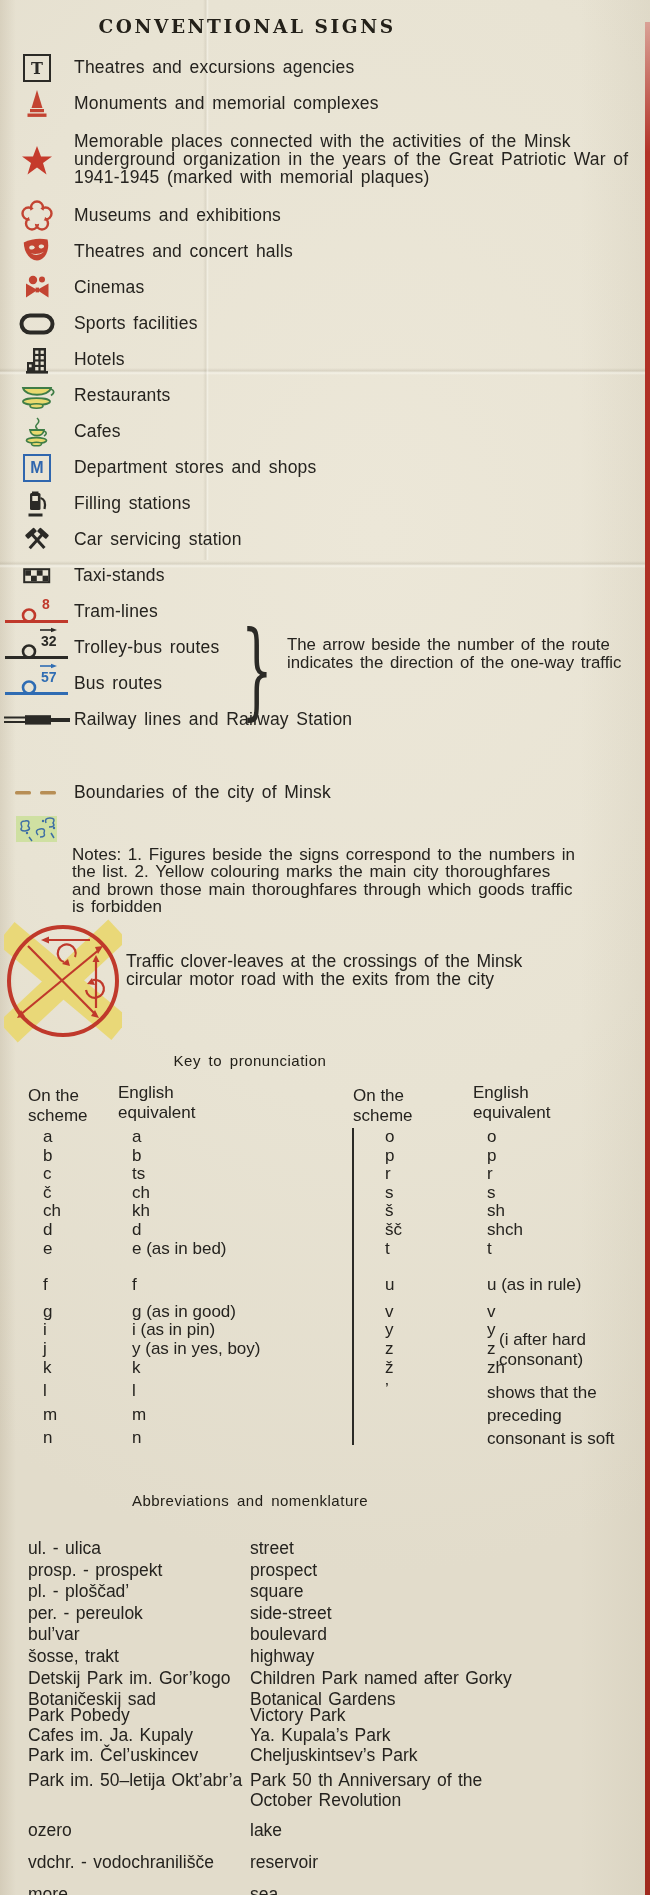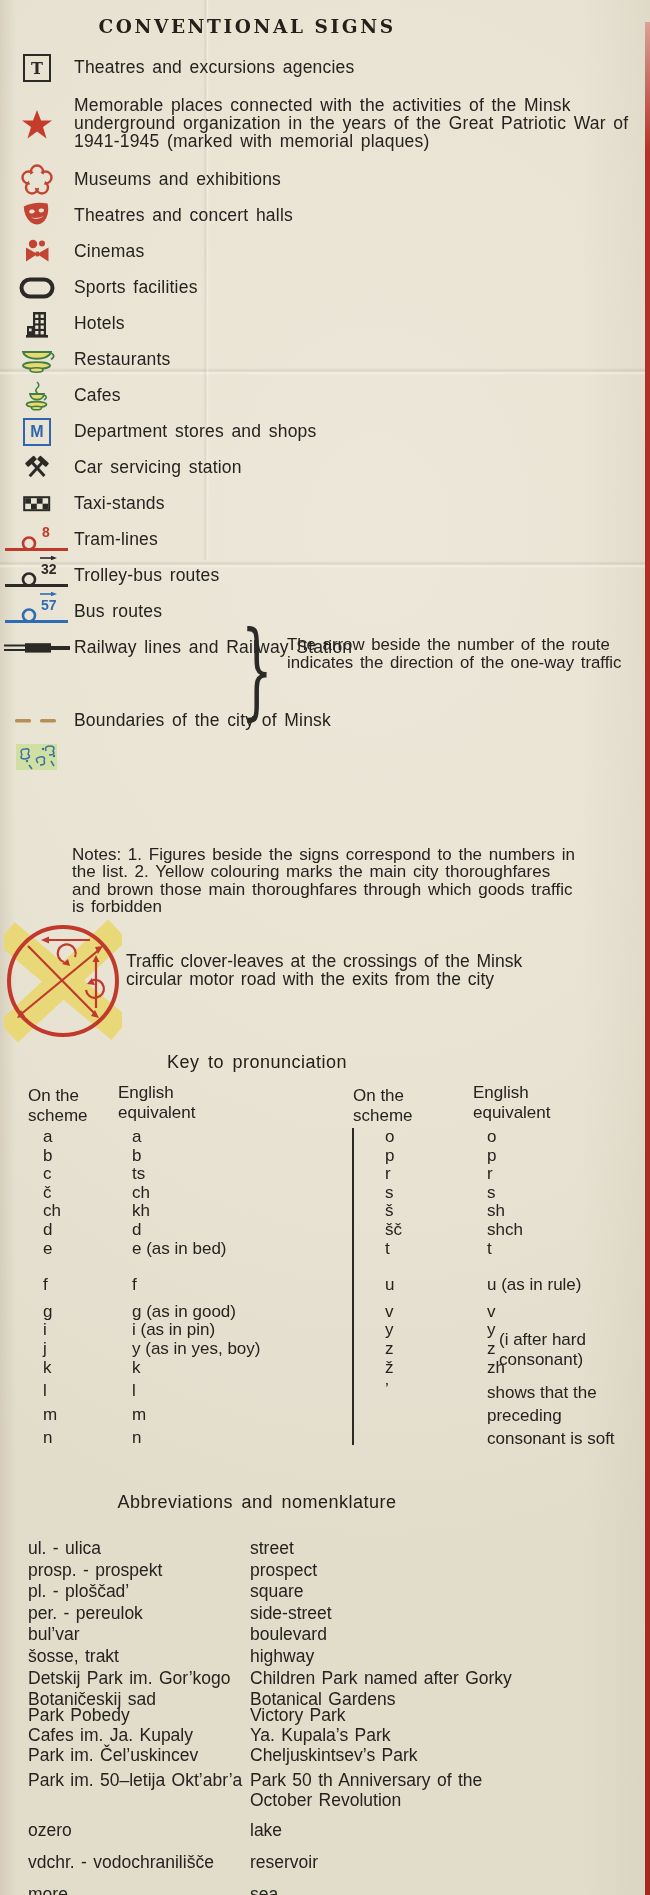--- a/index.html
+++ b/index.html
@@ -27,21 +27,21 @@
   .lrow.gap{margin-top:37px;}
   .sq-letter{display:flex;align-items:center;justify-content:center;width:24px;height:24px;border:2.5px solid #2b2a26;
     font-family:"DejaVu Serif",serif;font-weight:700;font-size:16px;color:#2b2a26;background:transparent;}
   .sq-letter.blue{border-color:#2f66ae;color:#2f66ae;font-family:"Liberation Sans",sans-serif;}
   .route-note{position:absolute;left:287px;top:586px;width:372px;font-size:16.8px;line-height:17.6px;word-spacing:2px;}
   .route-brace{position:absolute;left:241px;top:558px;font-family:"DejaVu Serif",serif;font-size:100px;font-weight:400;
     color:#2b2a26;transform:scale(.5,1.05);transform-origin:left top;}
   .notes{position:absolute;top:846px;left:72px;width:508px;font-size:17px;line-height:17.4px;word-spacing:2px;}
   .clover{position:absolute;top:918px;left:4px;display:flex;}
   .clover-caption{margin:34px 0 0 4px;width:404px;font-size:17.5px;line-height:18.2px;word-spacing:2px;}
-  .h2{position:absolute;left:0;width:500px;text-align:center;font-size:18px;letter-spacing:.5px;word-spacing:3px;color:#232019;padding-left:7px;}
+  .h2{position:absolute;left:0;width:500px;text-align:center;font-size:15px;letter-spacing:.5px;word-spacing:3px;color:#232019;}
   
   .pron{position:absolute;top:1082px;left:0;width:650px;font-size:17px;}
   .ph{position:absolute;line-height:19.5px;}
   .pdivider{position:absolute;left:352px;top:46px;width:2px;height:317px;background:#2b2a26;}
   .pgrp{position:absolute;top:46px;}
   .pgrp.lft{left:37px;}
   .pgrp.rgt{left:378px;}
   .prow{display:grid;height:18.6px;align-items:start;line-height:18px;}
   .lft .prow{grid-template-columns:95px auto;}
   .rgt .prow{grid-template-columns:109px auto;}
@@ -79,20 +79,32 @@
 
     <div class="lrow">
       <span class="ic">
         <span class="sq-letter">
             <span>T</span>
           </span>
       </span>
       <span class="lbl">Theatres and excursions agencies</span>
     </div>
 
+    <div class="lrow">
+      <span class="ic">
+        <svg width="26" height="30" viewBox="0 0 26 30">
+            <g fill="#c34432">
+          <path d="M13 1 L18.5 19 L7.5 19 Z"></path>
+              <rect x="6" y="20" width="14" height="3.2"></rect>
+              <rect x="3.5" y="24.5" width="19" height="3.4"></rect>
+            </g>
+          </svg>
+      </span>
+      <span class="lbl">Monuments and memorial complexes</span>
+    </div>
 
     <div class="lrow tall">
       <span class="ic">
         <svg width="32" height="31" viewBox="0 0 32 31">
             <polygon fill="#c53b2c" points="16,1 20,11.5 31,11.5 22,18 25.5,29.5 16,22.5 6.5,29.5 10,18 1,11.5 12,11.5"></polygon>
           </svg>
       </span>
       <span class="lbl">Memorable places connected with the activities of the Minsk underground organization in the years of the Great Patriotic War of 1941-1945 (marked with memorial plaques)</span>
     </div>
 
@@ -201,20 +213,34 @@
 
     <div class="lrow">
       <span class="ic">
         <span class="sq-letter blue">
             <span>M</span>
           </span>
       </span>
       <span class="lbl">Department stores and shops</span>
     </div>
 
+    <div class="lrow">
+      <span class="ic">
+        <svg width="22" height="28" viewBox="0 0 22 28">
+            <g fill="#2b2a26">
+          <rect x="4" y="3" width="10.5" height="17" rx="1.5"></rect>
+              <rect x="2.5" y="23.5" width="14" height="3"></rect>
+              <rect x="6" y="1.5" width="6.5" height="2.5"></rect>
+            </g>
+          <rect x="6.3" y="6" width="5.6" height="5" fill="#e8e3d3"></rect>
+          <path d="M14.5 8 q6 1.5 4 11" fill="none" stroke="#2b2a26" stroke-width="2.2"></path>
+          </svg>
+      </span>
+      <span class="lbl">Filling stations</span>
+    </div>
 
     <div class="lrow">
       <span class="ic">
         <svg width="30" height="27" viewBox="0 0 30 27">
           <g fill="#2b2a26" transform="rotate(-42 15 13)">
             <rect x="13.6" y="3" width="3" height="21"></rect>
               <rect x="9" y="1.5" width="12" height="5" rx="1"></rect>
             </g>
           <g fill="#2b2a26" transform="rotate(42 15 13)">
             <rect x="13.6" y="3" width="3" height="21"></rect>

